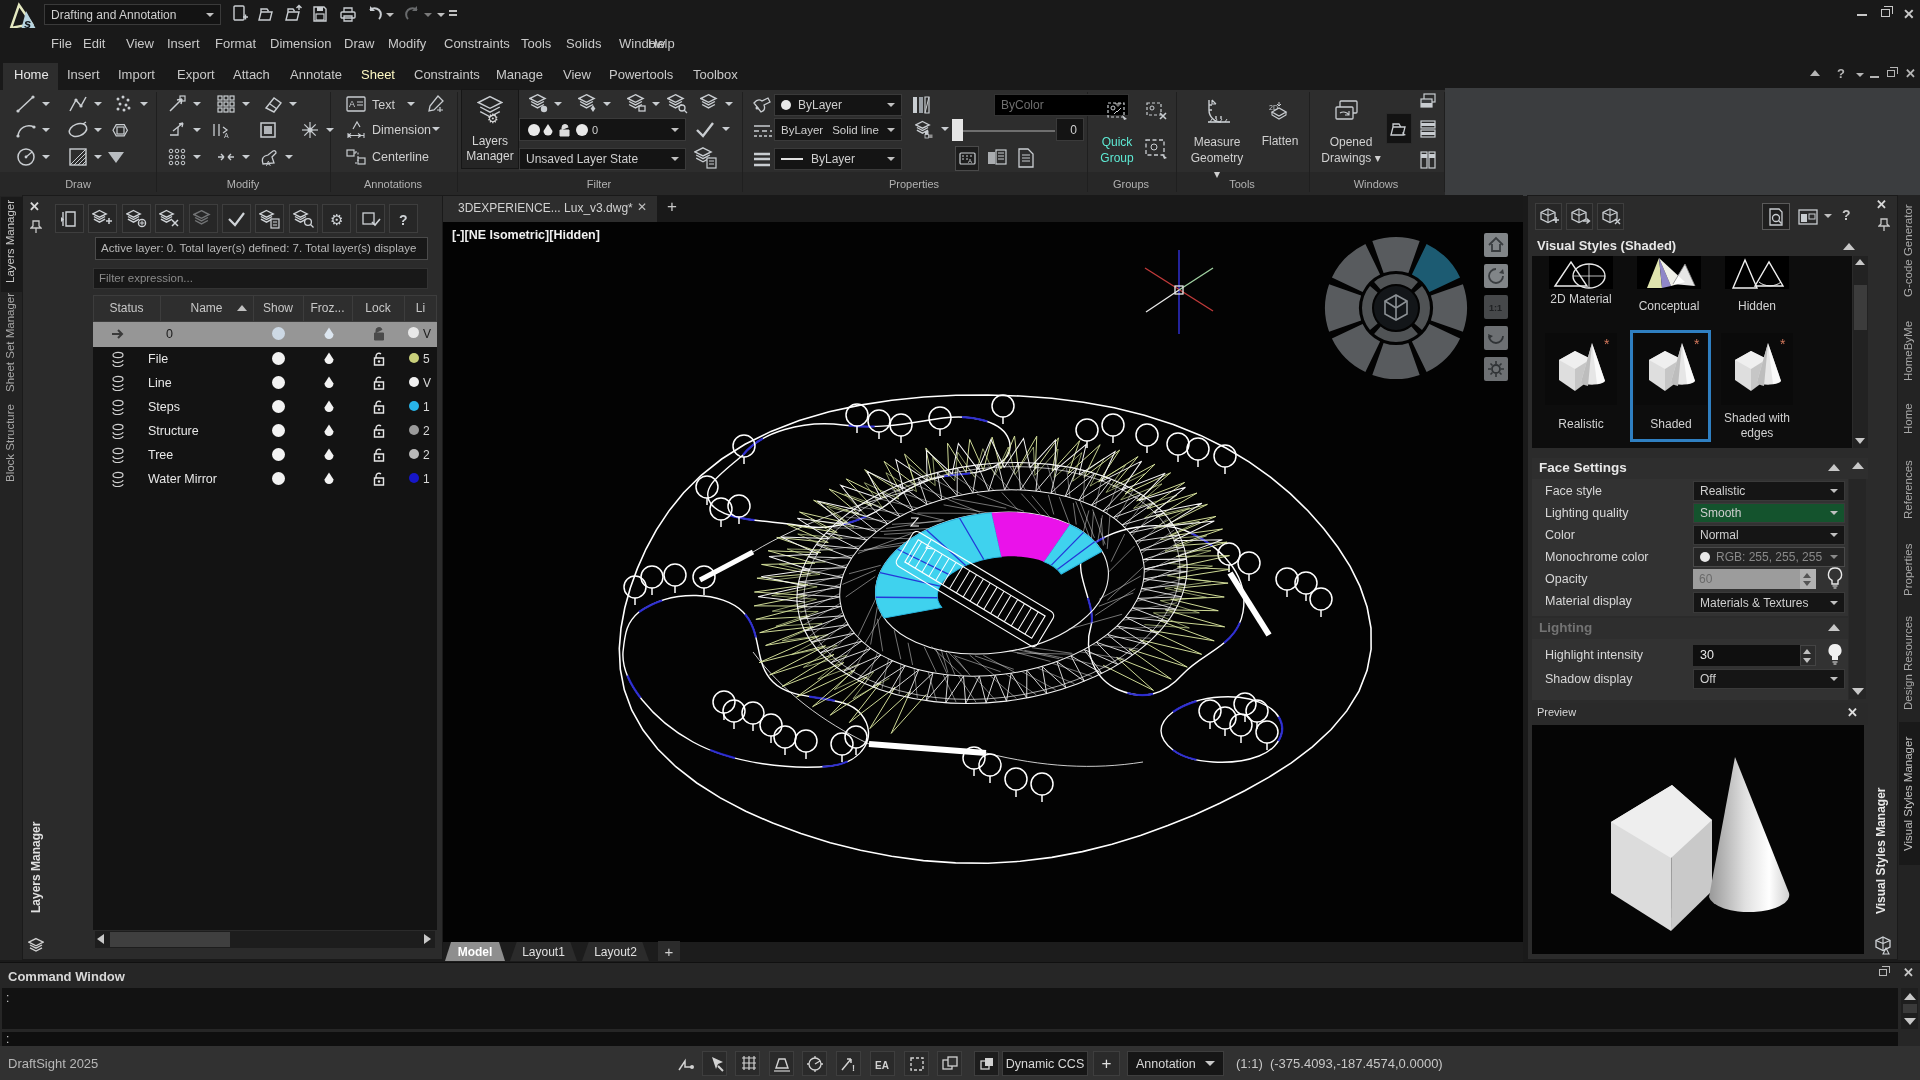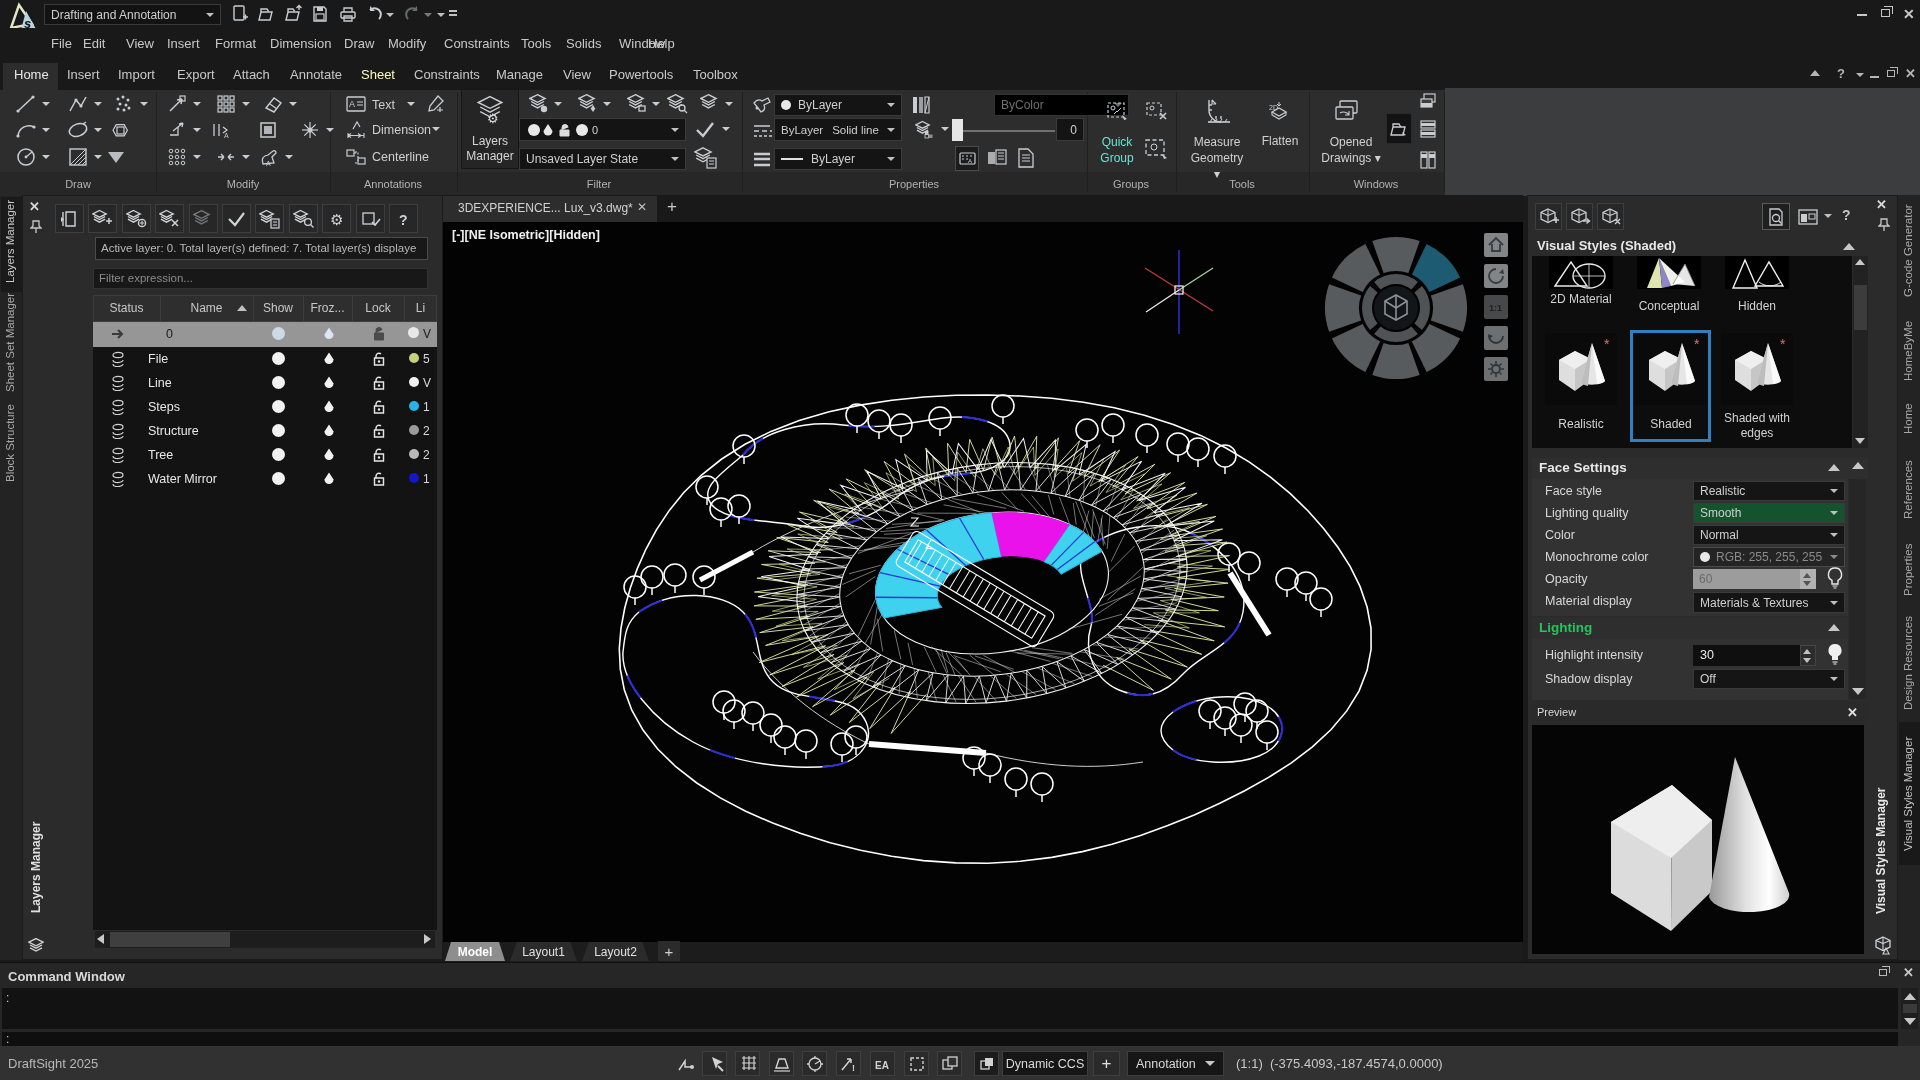--- a/index.html
+++ b/index.html
@@ -978,21 +978,21 @@
       </svg></div>
     <div class="abs" style="left:1545px;top:594px;font-size:12.5px;color:#d8d8d8">Material display</div>
     <div class="cb" style="left:1693px;top:592px;width:152px;height:21px;background:#151515">
       <span>Materials &amp; Textures</span>
       <span class="ar"></span>
     </div>
     <div class="abs" style="left:1849px;top:479px;width:17px;height:220px;background:#262626"></div>
     <div class="abs" style="left:1852px;top:462px;width:0;height:0;border-left:6px solid transparent;border-right:6px solid transparent;border-bottom:7px solid #c8c8c8"></div>
     <div class="abs" style="left:1852px;top:688px;width:0;height:0;border-left:6px solid transparent;border-right:6px solid transparent;border-top:7px solid #c8c8c8"></div>
     <div class="abs" style="left:1532px;top:618px;width:316px;height:21px;background:#2e2e2e"></div>
-    <div class="abs" style="left:1539px;top:620px;font-size:13.5px;font-weight:bold;color:#22c55e">Lighting</div>
+    <div class="abs" style="left:1539px;top:620px;font-size:13.5px;font-weight:bold;color:#737373">Lighting</div>
     <div class="abs" style="left:1828px;top:624px;width:0;height:0;border-left:6px solid transparent;border-right:6px solid transparent;border-bottom:7px solid #c8c8c8"></div>
     <div class="abs" style="left:1532px;top:639px;width:316px;height:61px;background:#323232"></div>
     <div class="abs" style="left:1545px;top:648px;font-size:12.5px;color:#d8d8d8">Highlight intensity</div>
     <div class="abs" style="left:1693px;top:645px;width:107px;height:21px;background:#0f0f0f;color:#e8e8e8;font-size:12.5px;line-height:21px;padding-left:7px">30</div>
     <div class="abs" style="left:1800px;top:645px;width:16px;height:21px;background:#2c2c2c;border:1px solid #444"></div>
     <div class="abs" style="left:1803px;top:649px;width:0;height:0;border-left:4px solid transparent;border-right:4px solid transparent;border-bottom:5px solid #c0c0c0"></div>
     <div class="abs" style="left:1803px;top:658px;width:0;height:0;border-left:4px solid transparent;border-right:4px solid transparent;border-top:5px solid #c0c0c0"></div>
     <div class="abs" style="left:1824px;top:642px"><svg width="22" height="24" viewBox="0 0 22 24" style="">
         <path d="M11,2 a6.5,6.5 0 0 1 3,12.3 V18 h-6 v-3.7 A6.5,6.5 0 0 1 11,2 Z" fill="#f0f0f0"></path>
         <path d="M8.5,20 h5 M9.5,22 h3" stroke="#f0f0f0" stroke-width="1.2"></path>

